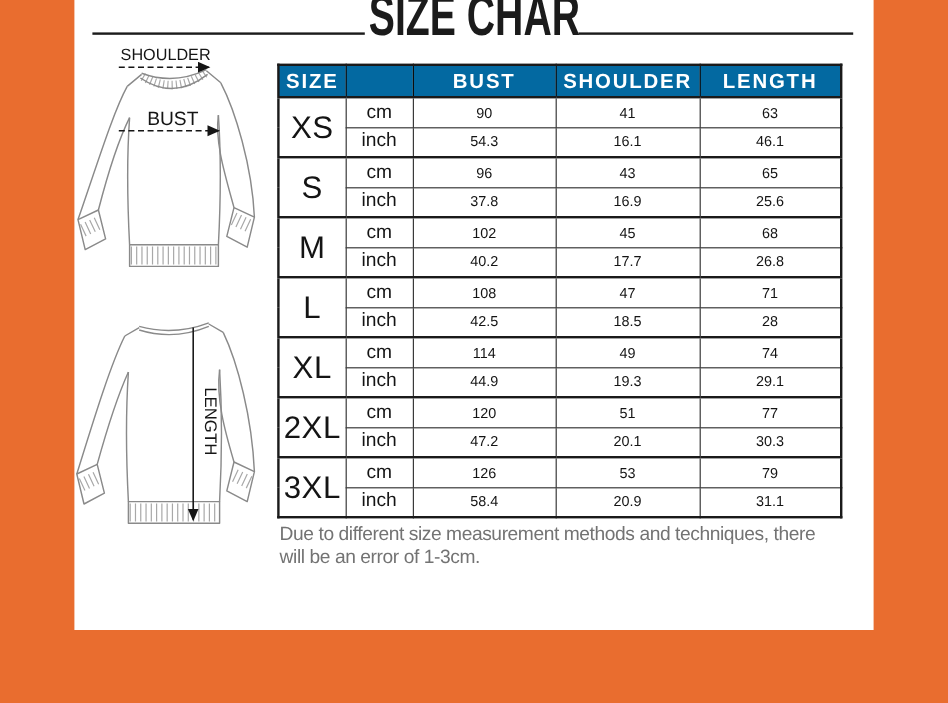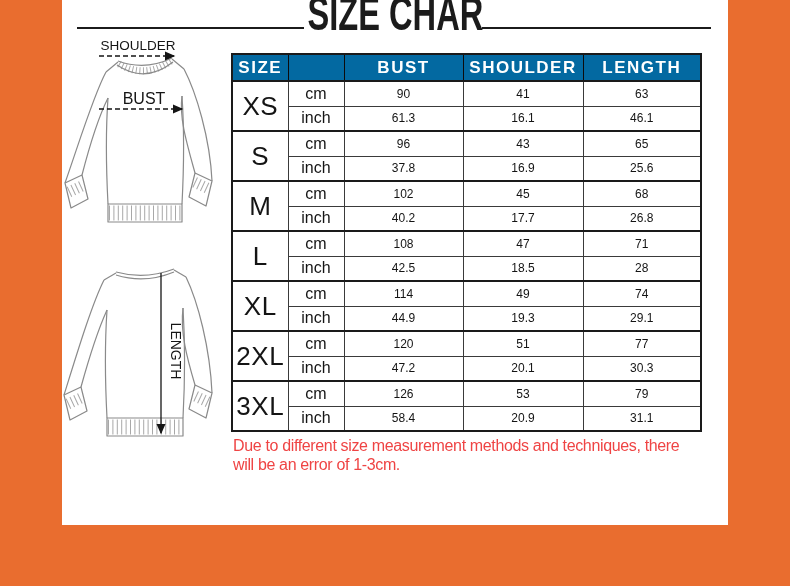--- a/index.html
+++ b/index.html
@@ -45,21 +45,21 @@
     border:1px solid #3a3a3a;text-align:center;vertical-align:middle;
     color:#141414;padding:0;background:#fff;
   }
   #size-table td.sizelbl{font-size:26px;letter-spacing:0.5px;}
   #size-table td.unit{font-size:16px;}
   #size-table td.val{font-size:12px;}
   #size-table tr.group-first td{border-top:2px solid #1a1a1a;}
 
   
   #footer-note{
-    position:absolute;left:233px;top:436px;color:#ef4444;
+    position:absolute;left:233px;top:436px;color:#737373;
     font-size:16px;letter-spacing:-0.35px;line-height:1.2;white-space:nowrap;
   }
 </style>
 </head>
 <body>
 
 <div id="stage">
 
   <div class="frame" id="frame-left"></div>
   <div class="frame" id="frame-right"></div>
@@ -162,21 +162,21 @@
     <tbody>
       <tr class="group-first">
         <td class="sizelbl" rowspan="2">XS</td>
         <td class="unit">cm</td>
         <td class="val">90</td>
         <td class="val">41</td>
         <td class="val">63</td>
       </tr>
       <tr>
         <td class="unit">inch</td>
-        <td class="val">61.3</td>
+        <td class="val">54.3</td>
         <td class="val">16.1</td>
         <td class="val">46.1</td>
       </tr>
       <tr class="group-first">
         <td class="sizelbl" rowspan="2">S</td>
         <td class="unit">cm</td>
         <td class="val">96</td>
         <td class="val">43</td>
         <td class="val">65</td>
       </tr>

